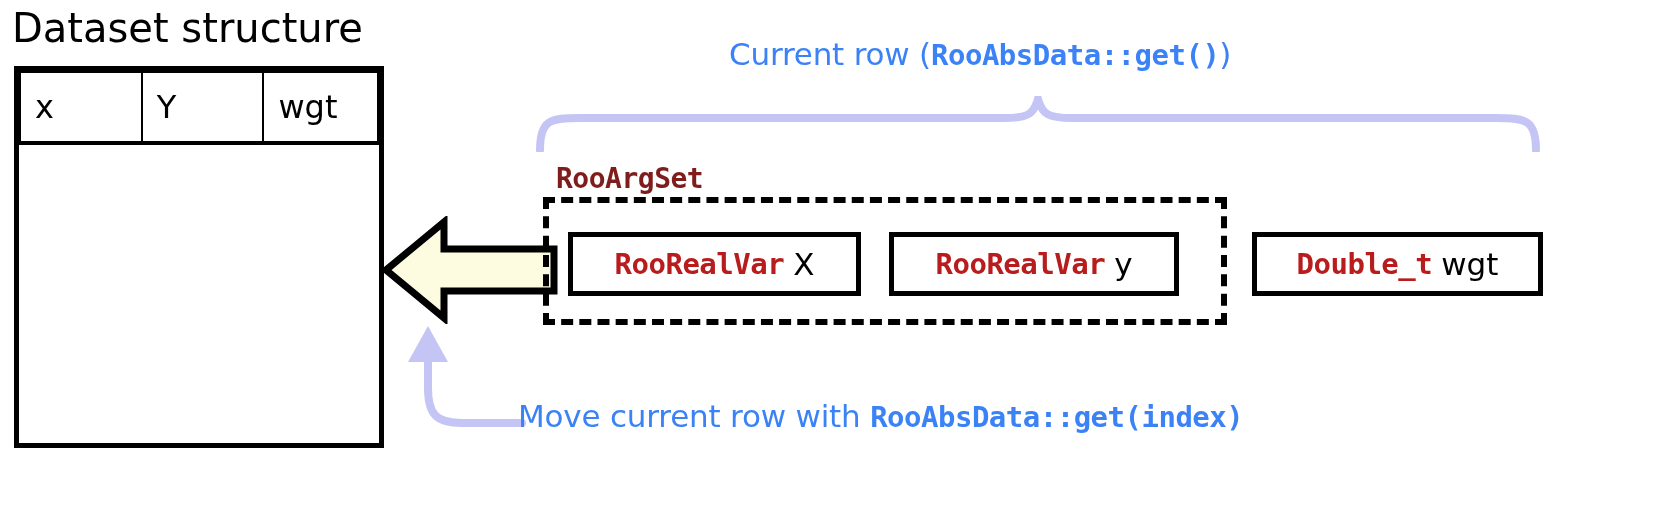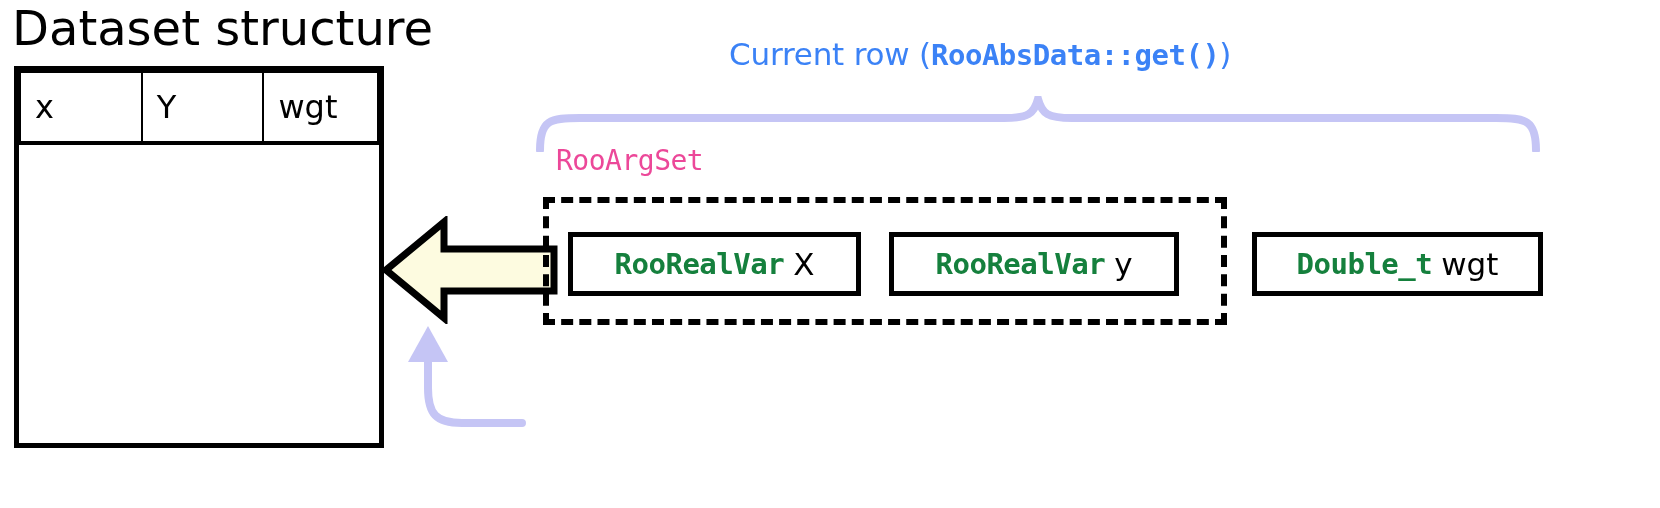--- a/index.html
+++ b/index.html
@@ -19,21 +19,21 @@
     position: absolute;
     inset: 0;
   }
 
   
   #page-title {
     position: absolute;
     left: 12px;
     top: 2px;
     font-family: "DejaVu Sans", sans-serif;
-    font-size: 48px;
+    font-size: 40px;
     line-height: 52px;
     font-weight: 400;
     color: #000000;
     white-space: nowrap;
   }
 
   
   #dataset-table {
     position: absolute;
     left: 14px;
@@ -118,25 +118,25 @@
     left: 382px;
     top: 216px;
     width: 176px;
     height: 108px;
   }
 
   
   #roo-arg-set-label {
     position: absolute;
     left: 556px;
-    top: 144px;
+    top: 162px;
     font-family: "DejaVu Sans Mono", monospace;
-    font-weight: normal;
+    font-weight: bold;
     font-size: 28px;
-    color: #ec4899;
+    color: #7f1d1d;
     white-space: nowrap;
     letter-spacing: -0.5px;
   }
   #roo-arg-set-box {
     position: absolute;
     left: 543px;
     top: 197px;
     width: 684px;
     height: 128px;
     border: 6px dashed #000000;
@@ -153,21 +153,21 @@
     display: flex;
     align-items: center;
     justify-content: center;
     white-space: nowrap;
   }
   .member-box .tname {
     font-family: "DejaVu Sans Mono", monospace;
     font-weight: bold;
     font-size: 29px;
     letter-spacing: -0.5px;
-    color: #15803d;
+    color: #b91c1c;
   }
   .member-box .vname {
     font-family: "DejaVu Sans", sans-serif;
     font-weight: 400;
     font-size: 31px;
     color: #000000;
     margin-left: 9px;
   }
   #box-roorealvar-x {
     left: 568px;
@@ -248,14 +248,17 @@
   <div class="member-box" id="box-roorealvar-y">
     <span class="tname">RooRealVar</span>
     <span class="vname">y</span>
   </div>
 
   <div class="member-box" id="box-double-t-wgt">
     <span class="tname">Double_t</span>
     <span class="vname">wgt</span>
   </div>
 
+  <div class="annot" id="annot-move-row">
+    <span>Move current row with </span><span class="mono">RooAbsData::get(index)</span>
+  </div>
 
 </div>
 
 </body></html>

